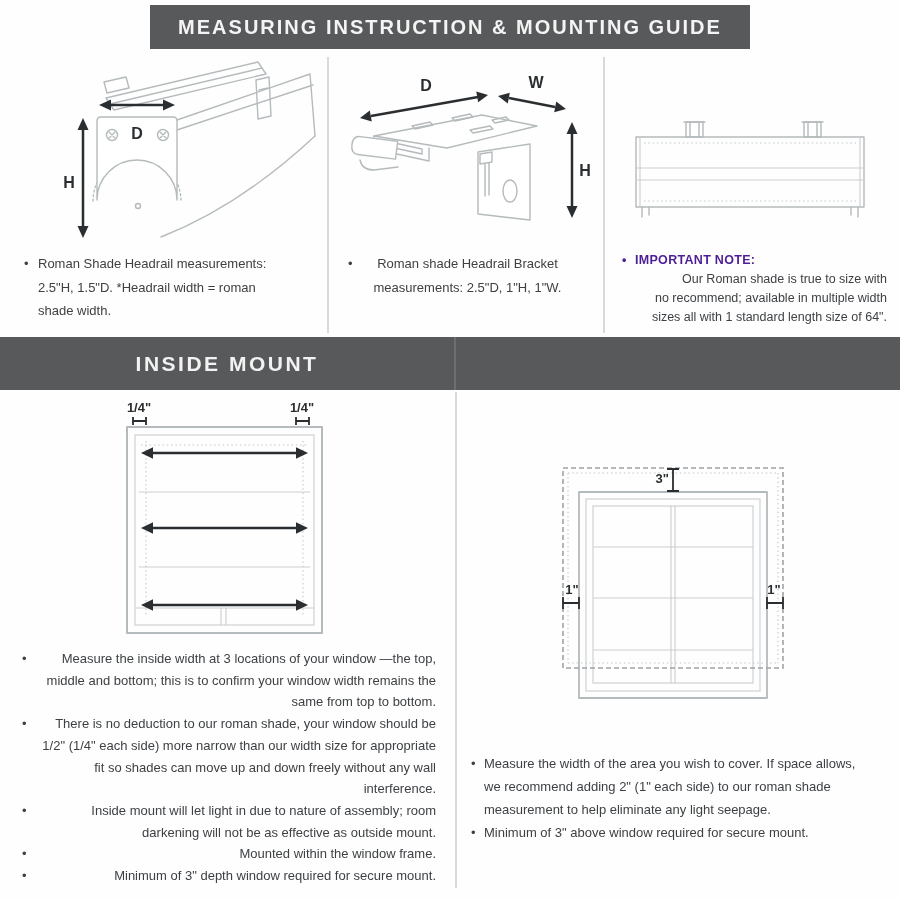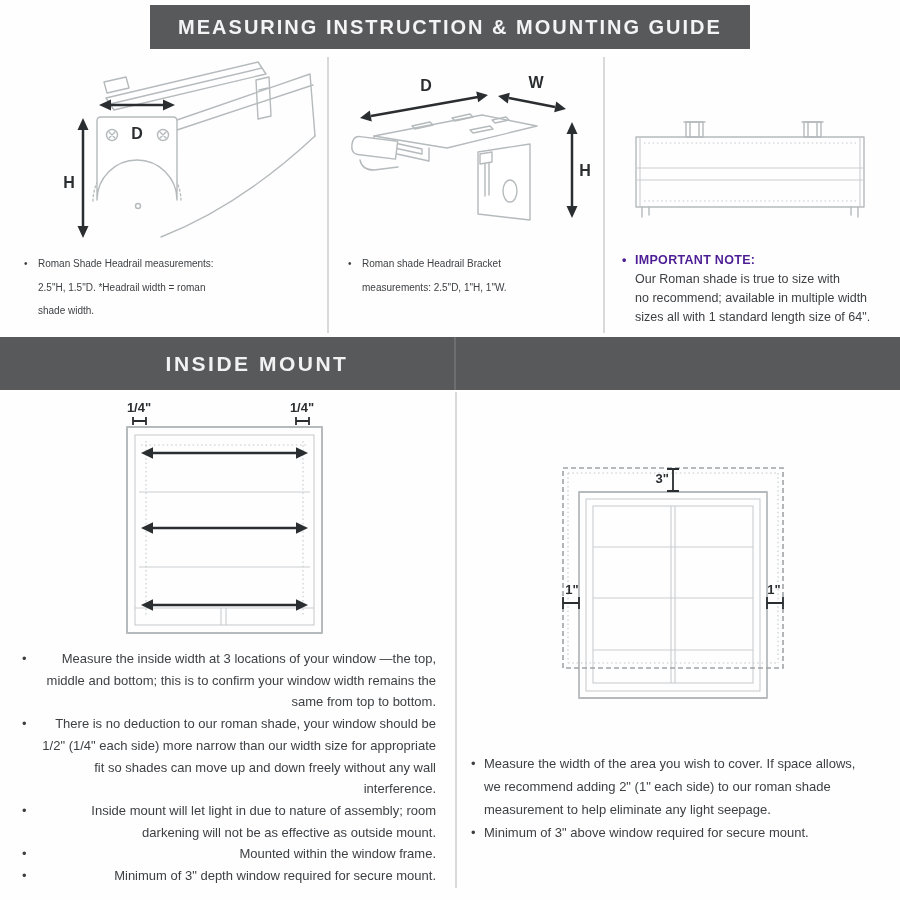--- a/index.html
+++ b/index.html
@@ -17,46 +17,46 @@
   .mount-bar {
     position:absolute; left:0; top:337px; width:900px; height:53px; background:#58595b;
   }
   .mount-bar .seam {
     position:absolute; left:454px; top:0; width:2px; height:53px; background:#6d6e70;
   }
   .mount-label {
     position:absolute; top:0; height:53px; display:flex; align-items:center; justify-content:center;
     color:#f2f2f2; font-size:21px; font-weight:bold; letter-spacing:2.5px; white-space:nowrap;
   }
-  .mount-label.inside  { left:8px;     width:454px;padding-left:22px; }
+  .mount-label.inside  { left:0;     width:454px; }
   .mount-label.outside { left:456px; width:444px; }
   
   .vdiv { position:absolute; width:2px; background:#d8d9da; }
   .vdiv.d1 { left:327px; top:57px;  height:276px; }
   .vdiv.d2 { left:603px; top:57px;  height:276px; }
   .vdiv.d3 { left:455px; top:392px; height:496px; }
   
   .panel { position:absolute; top:48px; height:289px; }
   .panel.p-headrail { left:0;     width:327px; }
   .panel.p-bracket  { left:328px; width:275px; }
   .panel.p-note     { left:604px; width:296px; }
   .caption {
-    position:absolute; font-size:10px; line-height:23.5px; color:#3e4144;
+    position:absolute; font-size:13px; line-height:23.5px; color:#3e4144;
   }
   .caption::before { content:"\2022"; position:absolute; left:0; top:0; }
   .cap-line { padding-left:14px; }
   .p-headrail .caption { left:24px; top:204px; width:260px; }
-  .p-bracket  .caption { left:20px; top:204px; width:225px; }
+  .p-bracket  .caption { left:20px; top:204px; width:225px;text-align:center; }
   .note-block { position:absolute; left:18px; top:202px; width:265px; font-size:12.5px; }
   .note-block .note-heading {
     position:relative; padding-left:13px; font-weight:bold; letter-spacing:.3px;
     line-height:20px; color:#4c1d95;
   }
   .note-block .note-heading::before { content:"\2022"; position:absolute; left:0; top:0; }
-  .note-block .note-line { padding-left:13px; line-height:19px; }
+  .note-block .note-line { padding-left:13px; line-height:19px;text-align:right; }
   
   .bullets { position:absolute; font-size:13px; }
   .bullets.inside  { left:22px;  top:648px; width:414px; line-height:21.7px;text-align:right; }
   .bullets.outside { left:471px; top:752px; width:402px; line-height:23px; }
   .bullet-item { position:relative; padding-left:13px; }
   .bullet-item::before { content:"\2022"; position:absolute; left:0; top:0; }
   
   svg { position:absolute; overflow:visible; }
   .ln   { stroke:#b5babc; fill:none; stroke-width:1.4; stroke-linecap:round; stroke-linejoin:round; }
   .lnf  { stroke:#b5babc; fill:#ffffff; stroke-width:1.4; stroke-linejoin:round; }

